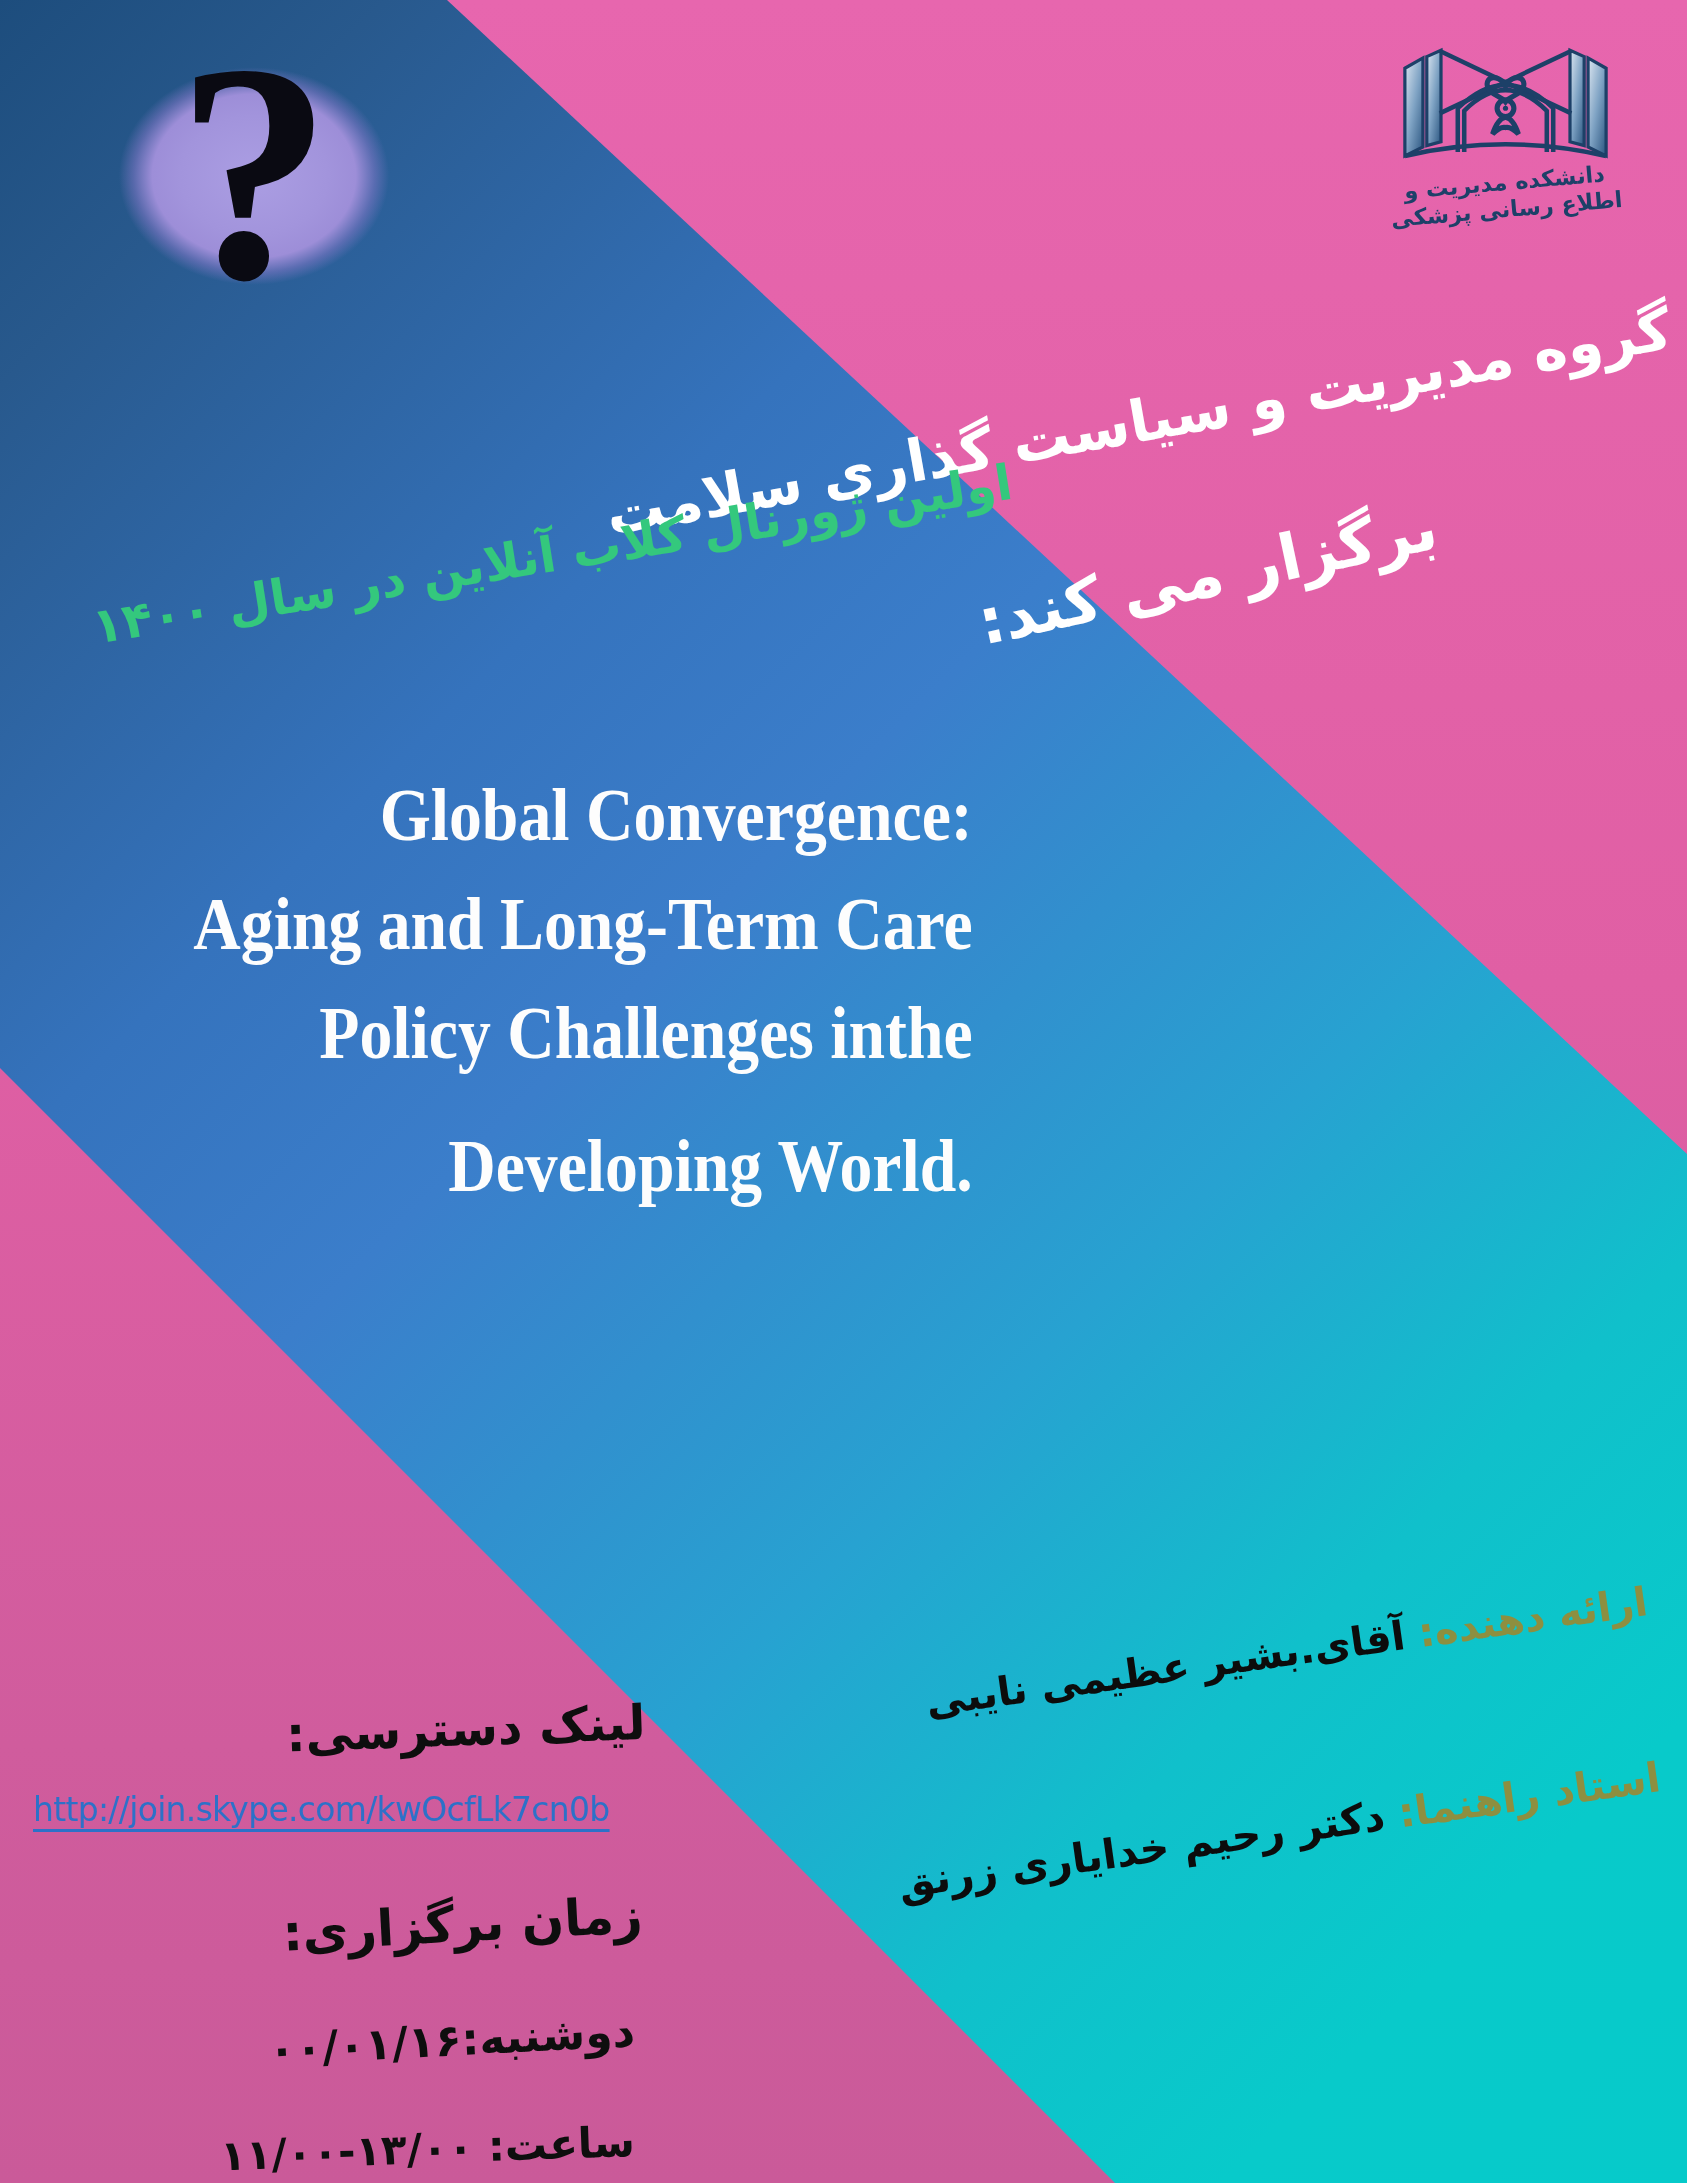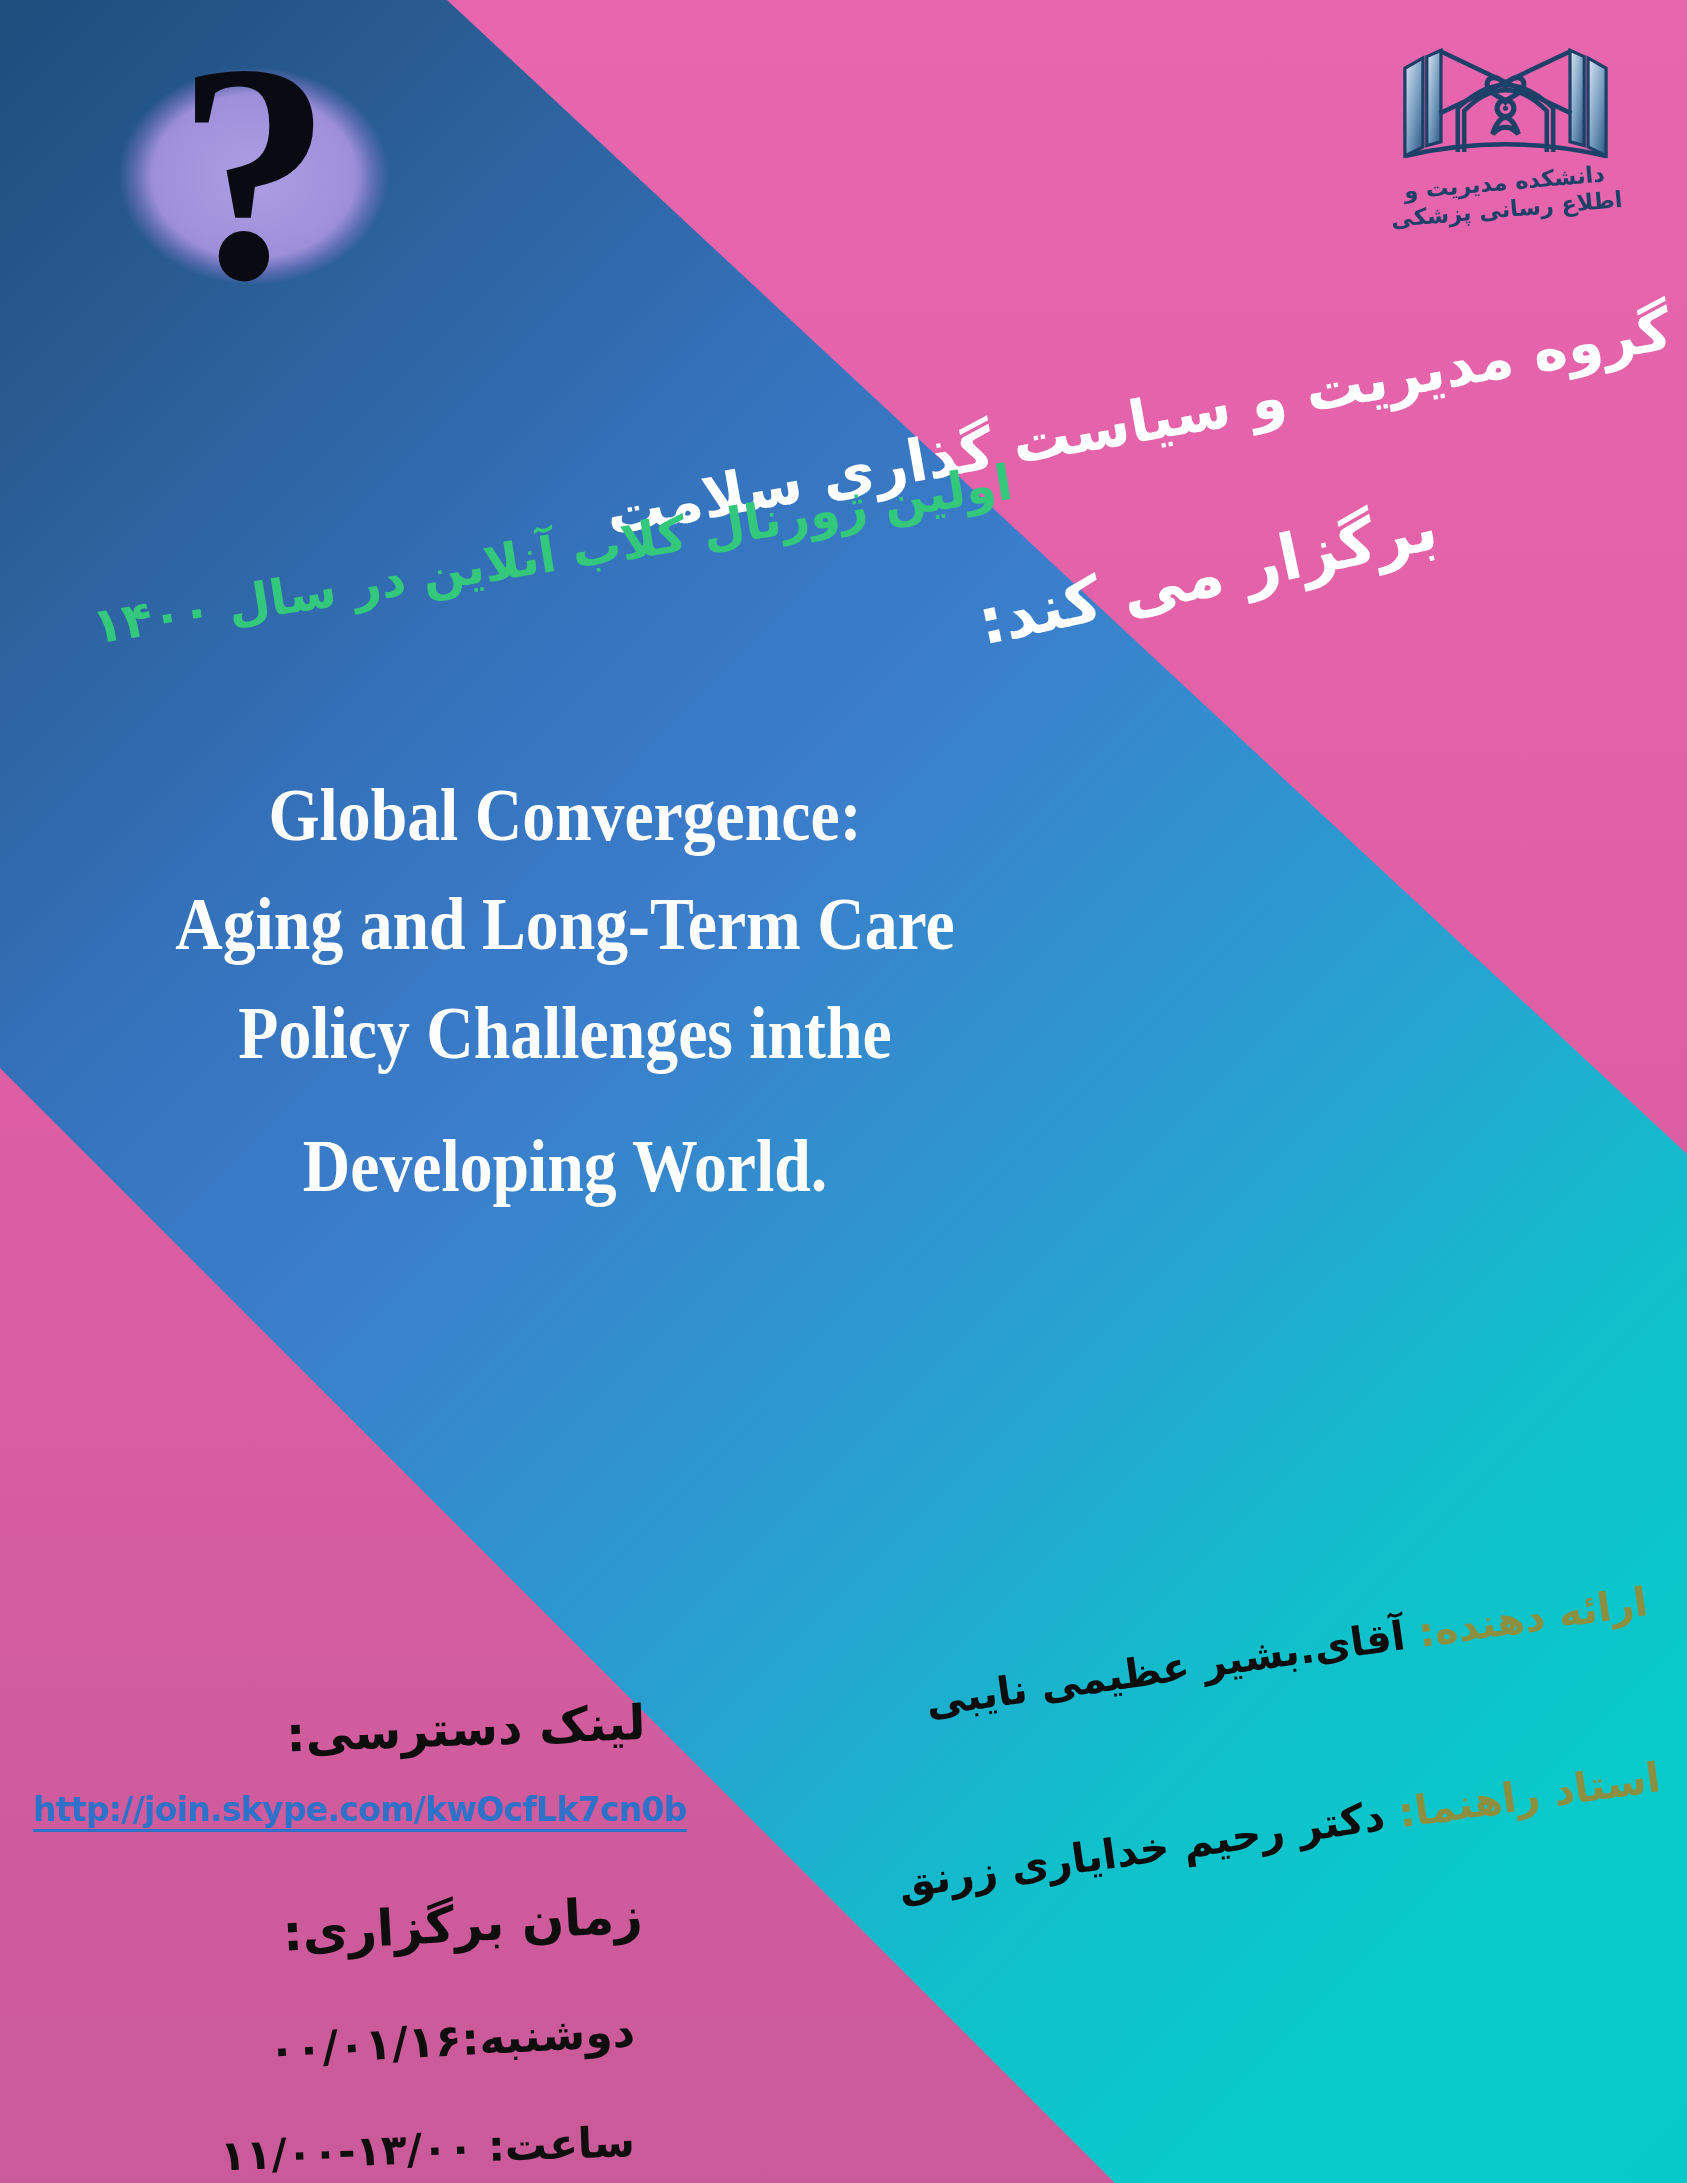--- a/index.html
+++ b/index.html
@@ -48,21 +48,21 @@
   .holds-line{
     top:490px;right:251px;font-size:63px;font-weight:bold;color:#ffffff;
     transform:rotate(-12deg);transform-origin:right center;
   }
   .green-line{
     top:599px;left:93px;font-size:49px;font-weight:bold;color:#34c87d;
     transform:rotate(-9deg);transform-origin:left center;
   }
   
   .title-block{
-    position:absolute;left:112px;top:761px;width:906px;text-align:center;
+    position:absolute;left:112px;top:761px;width:906px;text-align:right;
     color:#fdfdfd;font-family:"Liberation Serif",serif;font-weight:bold;
   }
   .title-line{font-size:73px;line-height:109px;transform:scaleX(.9);transform-origin:center;}
   .title-line.gap{margin-top:24px;}
   
   .presenter-line{
     top:1578px;right:40px;font-size:40px;font-weight:bold;
     transform:rotate(-8deg);transform-origin:right center;color:#0c0c0c;
   }
   .supervisor-line{
@@ -71,21 +71,21 @@
   }
   .role-label{color:#8d8f40;}
   
   .access-label{
     top:1694px;right:1042px;font-size:48px;font-weight:bold;color:#0e0e0e;
     transform:rotate(-2deg);transform-origin:right center;
   }
   .skype-link{
     position:absolute;left:33px;top:1790px;white-space:nowrap;
     font-size:33px;letter-spacing:-0.7px;color:#2d71c8;
-    text-decoration:underline;text-decoration-thickness:3.3px;text-underline-offset:8px;font-weight:bold;
+    text-decoration:underline;text-decoration-thickness:3.3px;text-underline-offset:8px;
   }
   .time-heading{
     top:1886px;right:1045px;font-size:50px;font-weight:bold;color:#0e0e0e;
     transform:rotate(-3deg);transform-origin:right center;
   }
   .date-row{
     top:2005px;right:1052px;font-size:44px;font-weight:bold;color:#0e0e0e;
     transform:rotate(-3deg);transform-origin:right center;
   }
   .hour-row{

